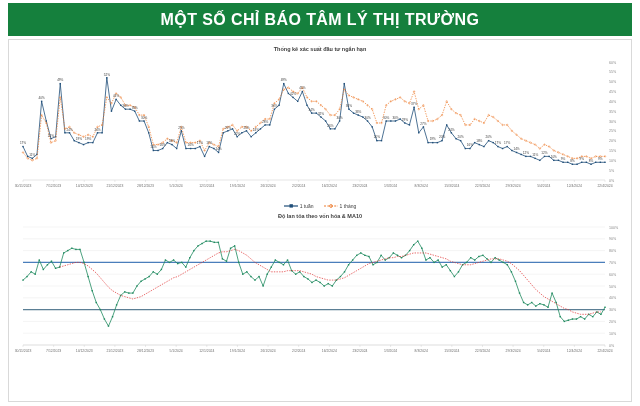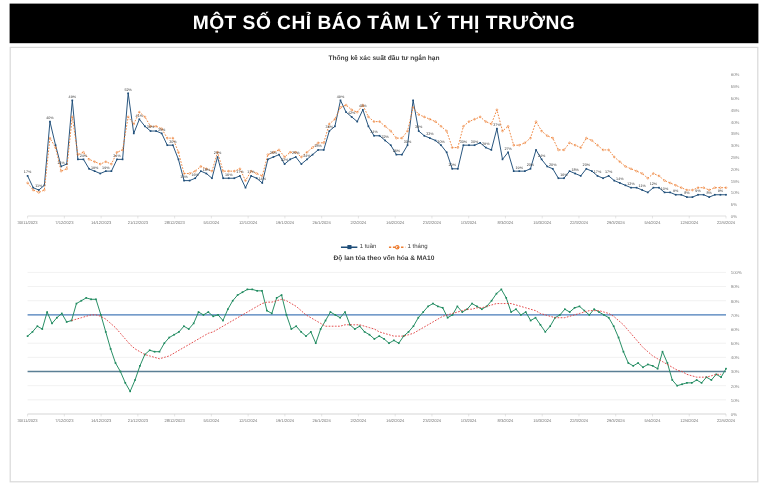--- a/index.html
+++ b/index.html
@@ -21,21 +21,21 @@
     background: #ffffff;
     box-sizing: border-box;
   }
   
   #title-banner {
     position: absolute;
     left: 8px;
     top: 3px;
     width: 624px;
     height: 33px;
-    background: #000000;
+    background: #15803d;
     display: flex;
     align-items: center;
     justify-content: center;
   }
   #title-text {
     color: #ffffff;
     font-size: 16px;
     font-weight: bold;
     letter-spacing: 0.4px;
     font-family: "Liberation Sans", sans-serif;

